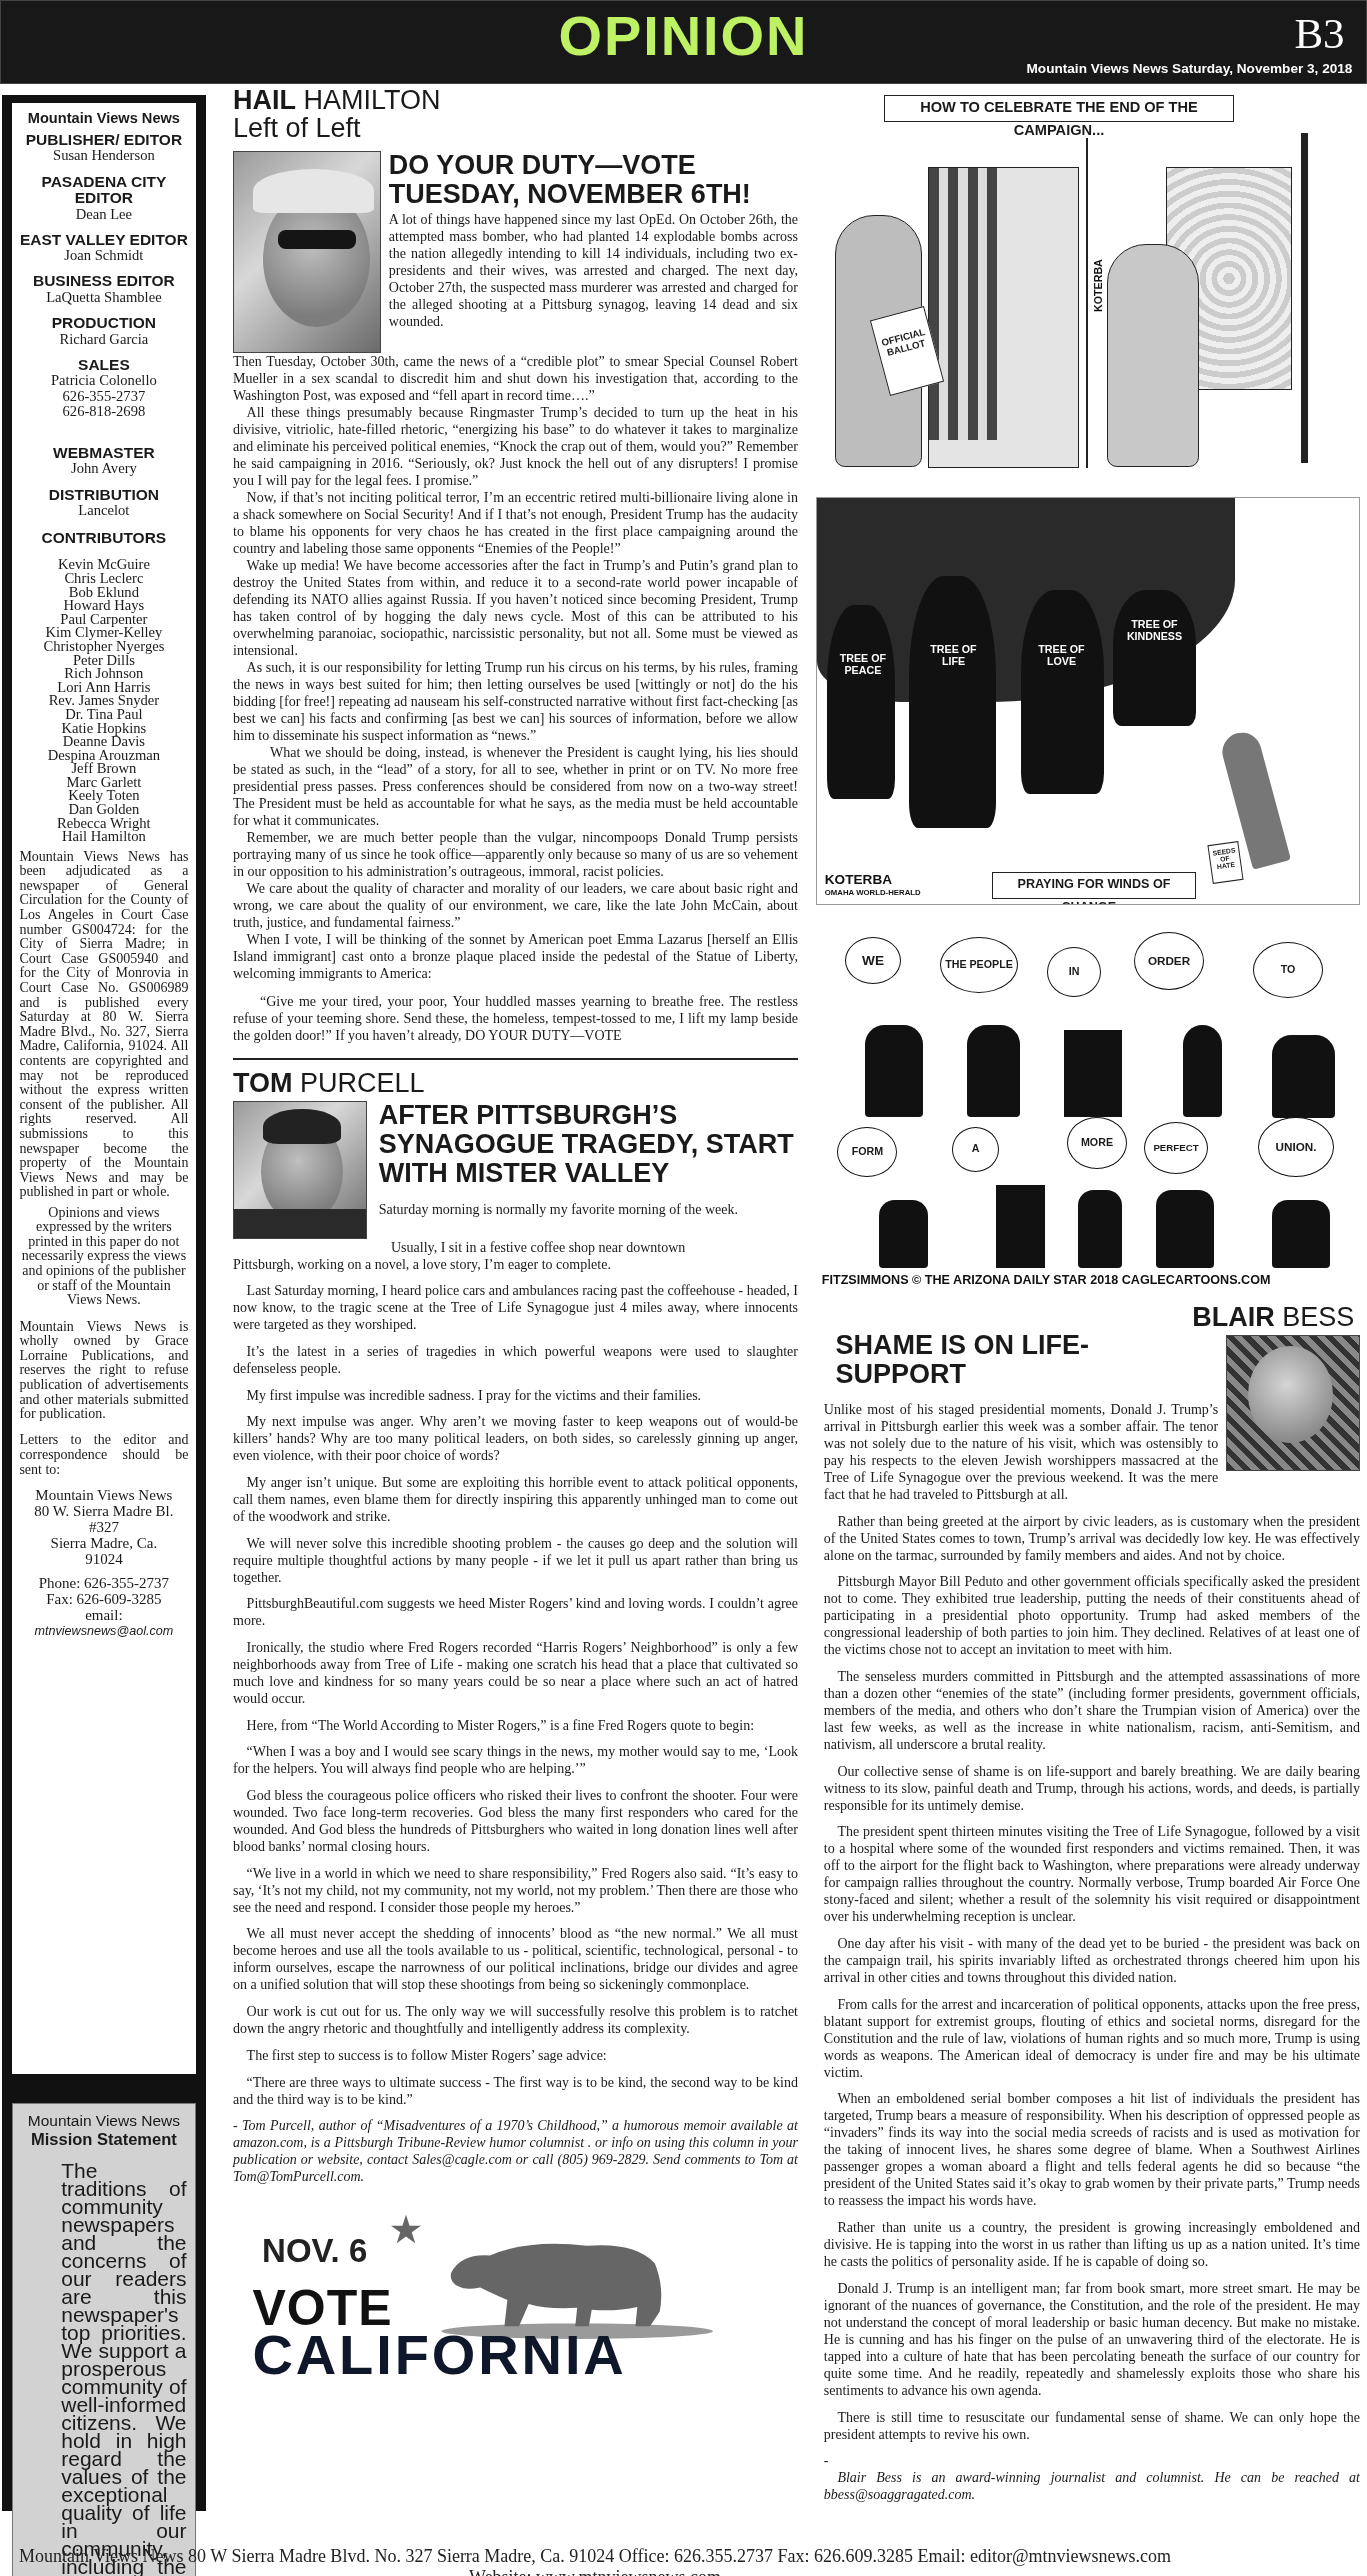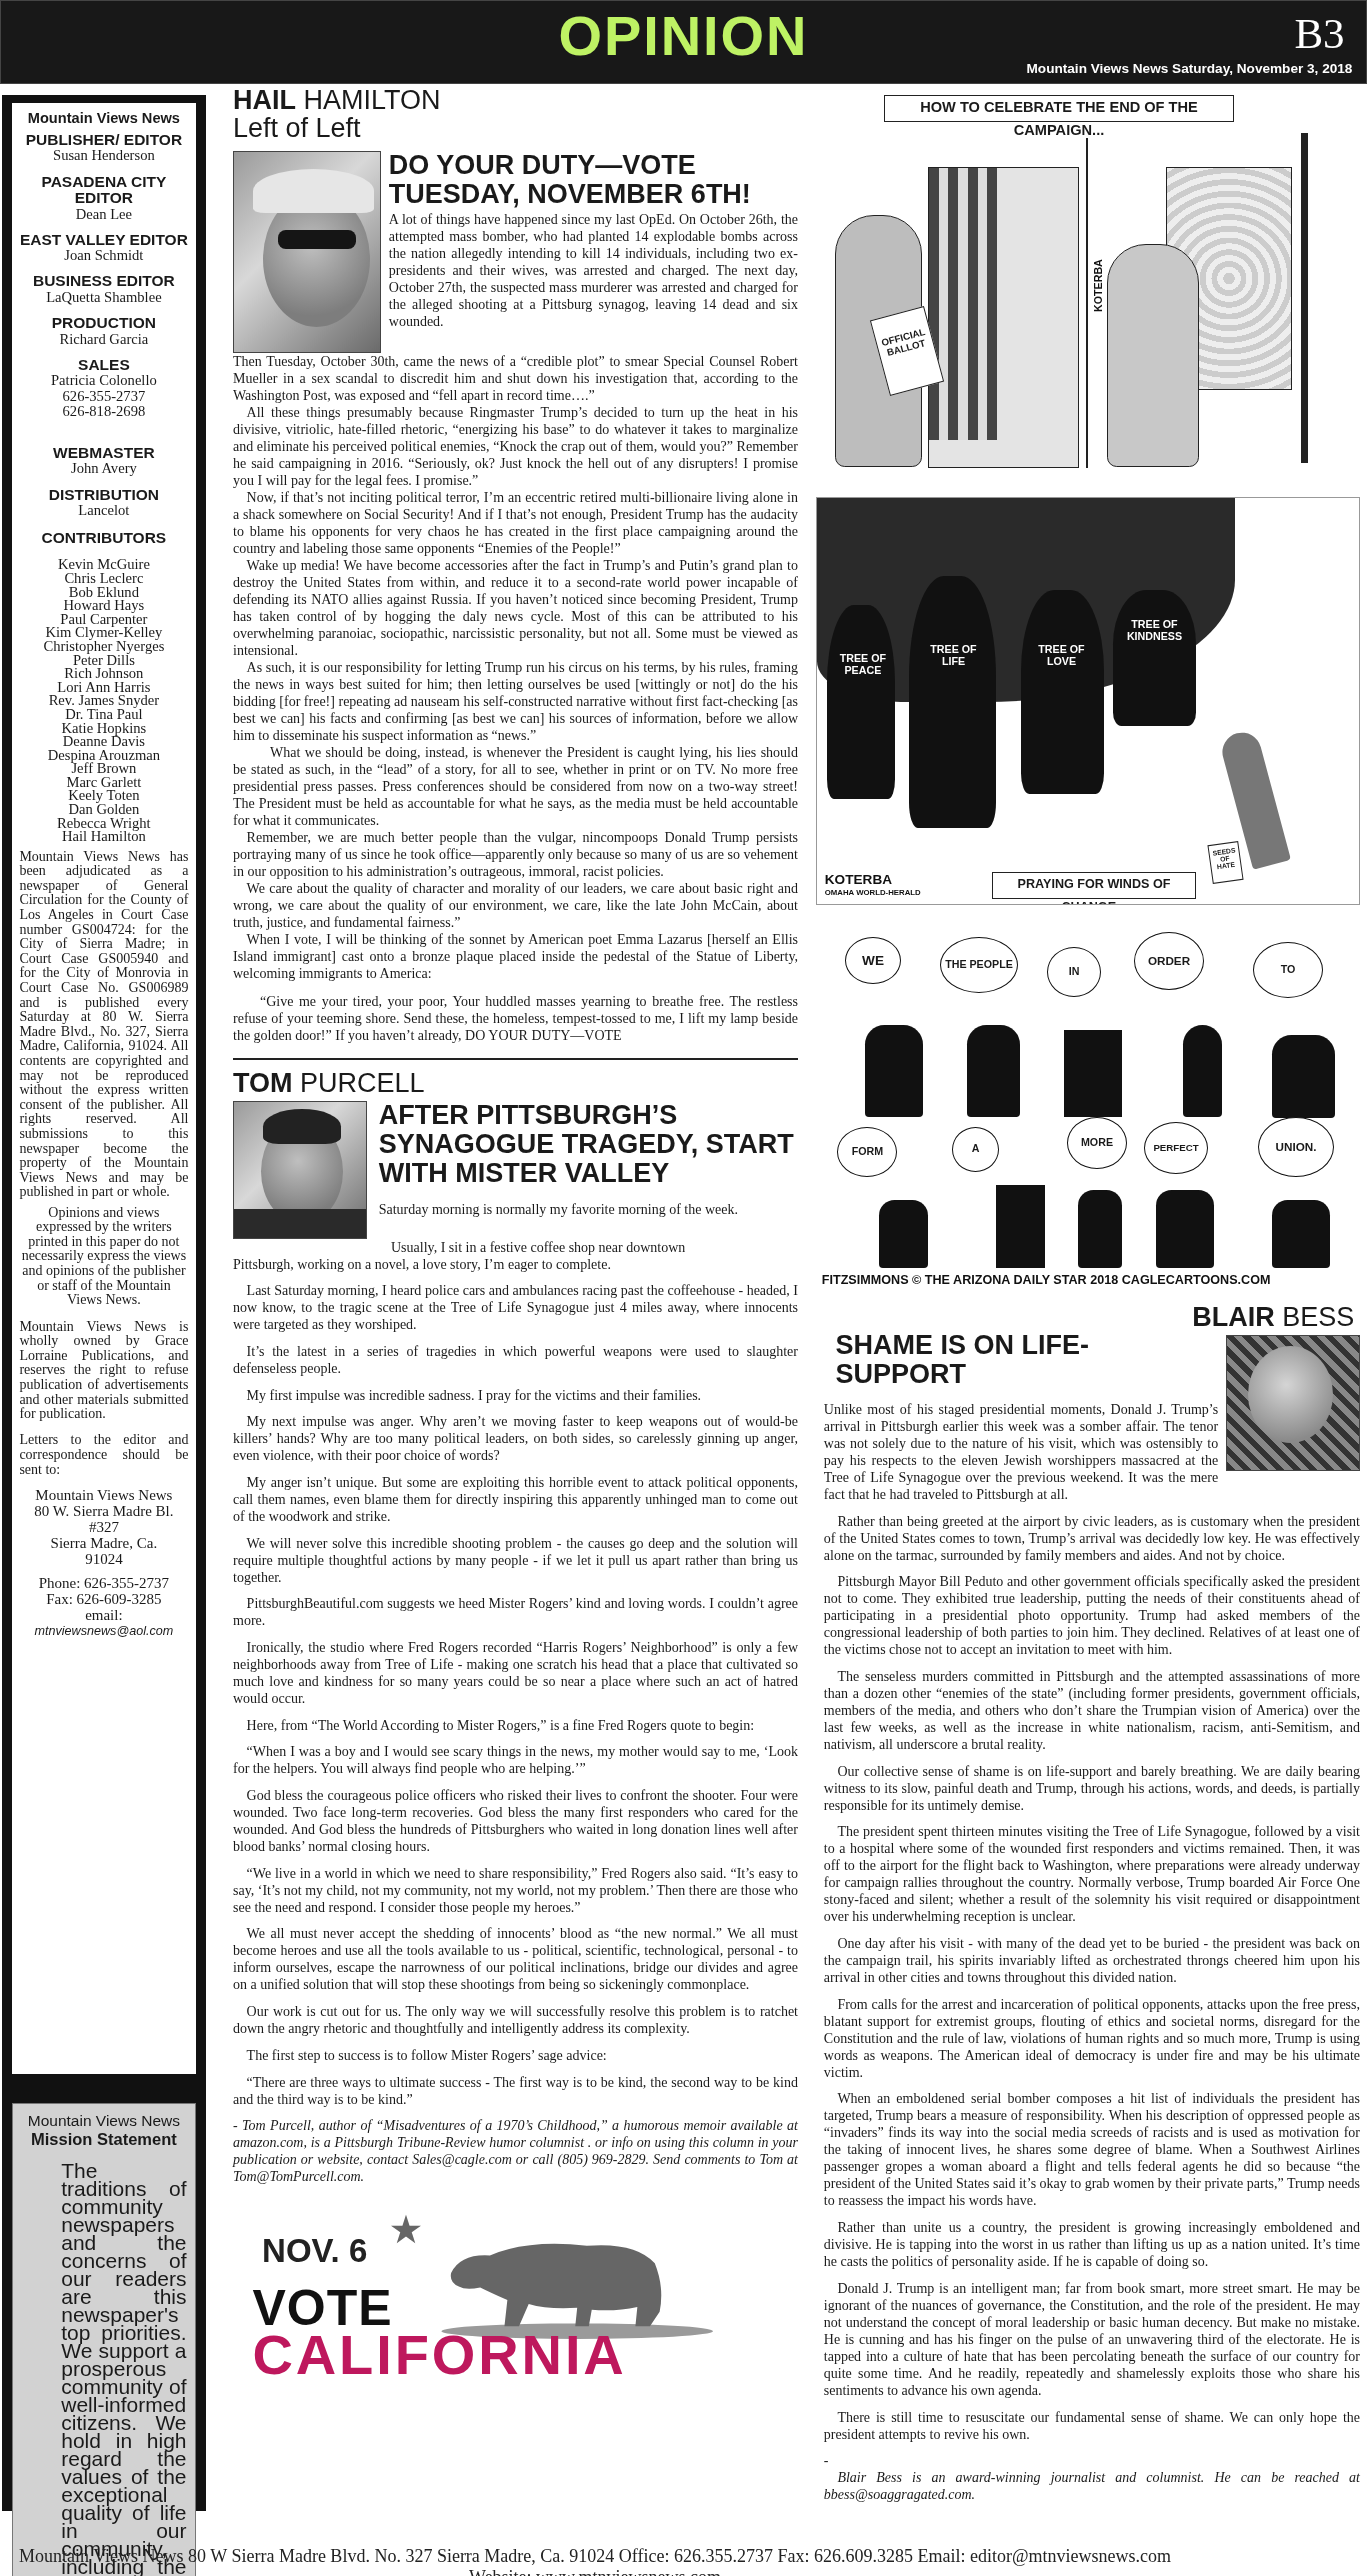--- a/index.html
+++ b/index.html
@@ -40,21 +40,21 @@
   .body-text { font-size: 14px; line-height: 17px; text-align: justify; }
   .body-text p { text-indent: 13.6px; }
   .body-text p.noind { text-indent: 0; }
   .spaced p { margin-bottom: 9.7px; }
   .italic { font-style: italic; }
   .rule { height: 1.9px; background: #222; margin: 13.6px 0 9.7px; }
 
   .vote-ad { position: relative; width: 495px; height: 151px; margin-top: 21.4px; margin-left: 19.4px; }
   .vote-ad .nov { position: absolute; left: 9.7px; top: 25px; font-family: "Liberation Sans", sans-serif; font-weight: bold; font-size: 33px; color: #222; }
   .vote-ad .vote { position: absolute; left: 0; top: 76px; font-family: "Liberation Sans", sans-serif; font-weight: 900; font-size: 50px; line-height: 50px; color: #111; letter-spacing: 1px; }
-  .vote-ad .cal { position: absolute; left: 0; top: 120px; font-family: "Liberation Sans", sans-serif; font-weight: 900; font-size: 56px; line-height: 56px; color: #be185d; letter-spacing: 2.9px; }
+  .vote-ad .cal { position: absolute; left: 0; top: 120px; font-family: "Liberation Sans", sans-serif; font-weight: 900; font-size: 56px; line-height: 56px; color: #0f172a; letter-spacing: 2.9px; }
   .vote-ad .star { position: absolute; left: 136px; top: 0; font-size: 39px; color: #666; }
   .vote-ad .bear { position: absolute; left: 170px; top: 27px; }
 
   
   .col-right { position: absolute; left: 816px; top: 89px; width: 544px; }
   .cartoon { position: relative; background: #fff; border: 1px solid #999; overflow: hidden; }
   .banner { position: absolute; left: 68px; top: 5.8px; width: 350px; height: 27px; border: 1.9px solid #222; background: #fff; text-align: center;
     font-family: "Liberation Sans", sans-serif; font-weight: bold; font-size: 14.6px; line-height: 23px; }
   .caption-box { position: absolute; border: 1.9px solid #222; background: #fff; font-family: "Liberation Sans", sans-serif; font-weight: bold; font-size: 12.6px; text-align: center; line-height: 23px; }
   .sig { position: absolute; font-family: "Liberation Sans", sans-serif; font-weight: bold; font-size: 13.6px; color: #111; }

